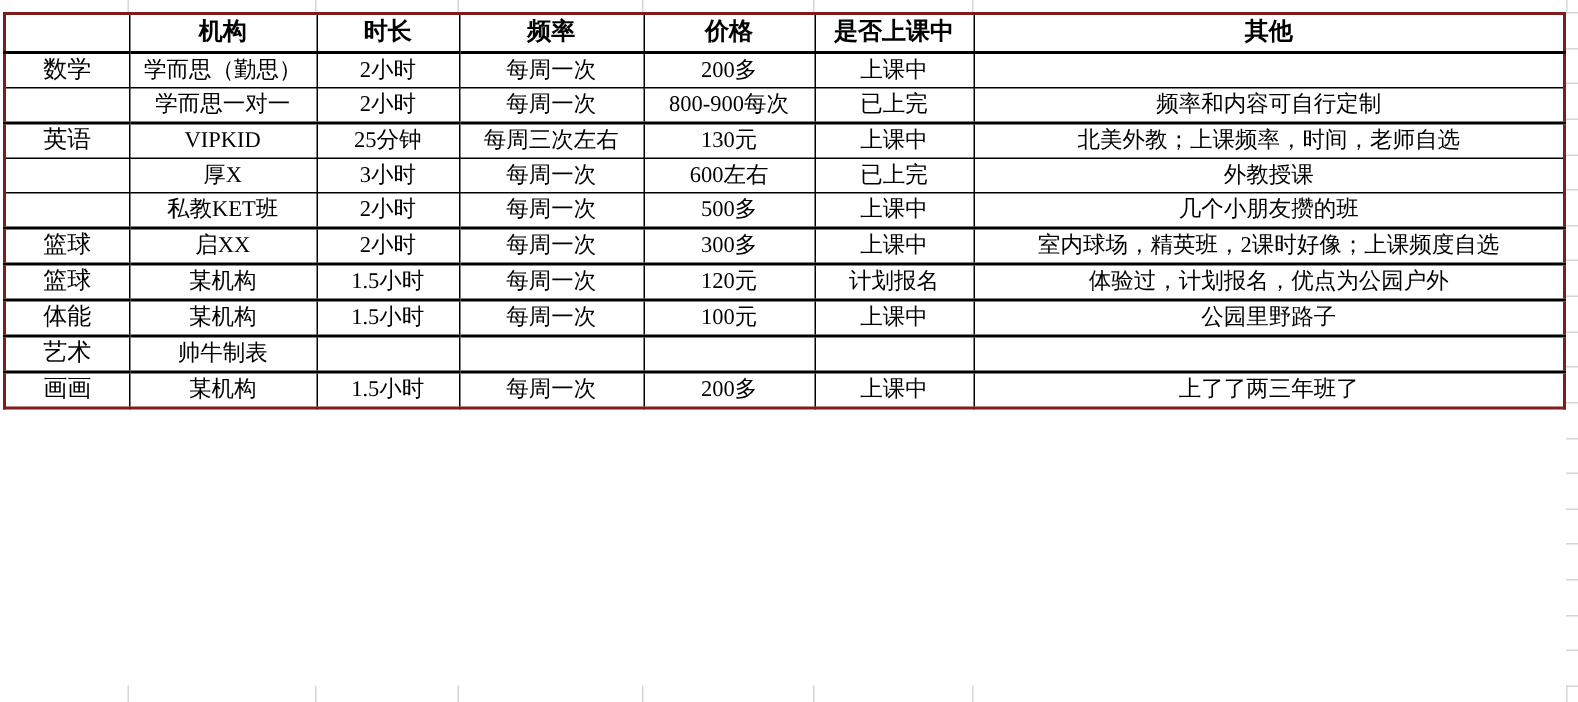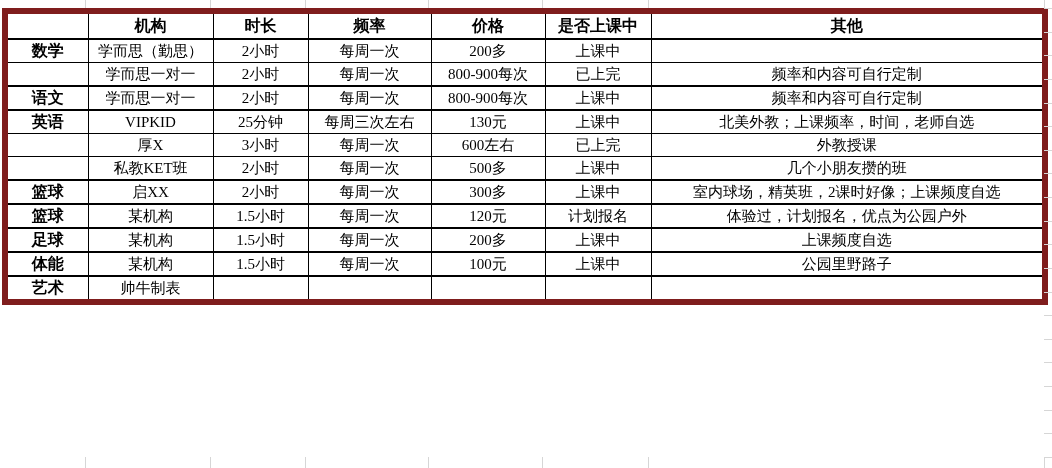--- a/index.html
+++ b/index.html
@@ -2,36 +2,36 @@
 <html><head>
 <meta charset="utf-8">
 <style>
   html,body { margin:0; padding:0; background:#ffffff; }
   body { font-family:"Liberation Serif","DejaVu Serif",serif; color:#000; }
   .sheet { position:relative; width:1052px; height:468px; background:#fff; overflow:hidden; }
   table.grid {
     position:absolute; left:2px; top:8px;
     border-collapse:collapse; table-layout:fixed;
     width:1041px;
-    border:6px solid #7f1d1d;
+    border:2px solid #7f1d1d;
   }
   .grid th, .grid td {
     border:1px solid #000;
     text-align:center; vertical-align:middle;
     padding:0 2px;
     font-size:15px; line-height:1.2;
     overflow:hidden; white-space:nowrap;
   }
   .grid thead th {
     font-weight:bold; font-size:16px;
     height:24px;
     border-bottom:2px solid #000;
   }
   .grid tbody td { height:22px; }
-  .grid td.category { font-weight:bold; font-size:16px; }
+  .grid td.category { font-weight:normal; font-size:16px; }
   .grid tr.group-start td { border-top:2px solid #000; }
   .stub { position:absolute; background:#d6d6d6; }
   .stub.v { width:1px; }
   .stub.h { height:1px; }
 </style>
 </head>
 <body>
 
 <div class="sheet">
 
@@ -69,29 +69,20 @@
         <tr>
           <td class="category"></td>
           <td>学而思一对一</td>
           <td>2小时</td>
           <td>每周一次</td>
           <td>800-900每次</td>
           <td>已上完</td>
           <td>频率和内容可自行定制</td>
         </tr>
         <tr class="group-start">
-          <td class="category">语文</td>
-          <td>学而思一对一</td>
-          <td>2小时</td>
-          <td>每周一次</td>
-          <td>800-900每次</td>
-          <td>上课中</td>
-          <td>频率和内容可自行定制</td>
-        </tr>
-        <tr class="group-start">
           <td class="category">英语</td>
           <td>VIPKID</td>
           <td>25分钟</td>
           <td>每周三次左右</td>
           <td>130元</td>
           <td>上课中</td>
           <td>北美外教；上课频率，时间，老师自选</td>
         </tr>
         <tr>
           <td class="category"></td>
@@ -123,45 +114,45 @@
         <tr class="group-start">
           <td class="category">篮球</td>
           <td>某机构</td>
           <td>1.5小时</td>
           <td>每周一次</td>
           <td>120元</td>
           <td>计划报名</td>
           <td>体验过，计划报名，优点为公园户外</td>
         </tr>
         <tr class="group-start">
-          <td class="category">足球</td>
-          <td>某机构</td>
-          <td>1.5小时</td>
-          <td>每周一次</td>
-          <td>200多</td>
-          <td>上课中</td>
-          <td>上课频度自选</td>
-        </tr>
-        <tr class="group-start">
           <td class="category">体能</td>
           <td>某机构</td>
           <td>1.5小时</td>
           <td>每周一次</td>
           <td>100元</td>
           <td>上课中</td>
           <td>公园里野路子</td>
         </tr>
         <tr class="group-start">
           <td class="category">艺术</td>
           <td>帅牛制表</td>
           <td></td>
           <td></td>
           <td></td>
           <td></td>
           <td></td>
+        </tr>
+        <tr class="group-start">
+          <td class="category">画画</td>
+          <td>某机构</td>
+          <td>1.5小时</td>
+          <td>每周一次</td>
+          <td>200多</td>
+          <td>上课中</td>
+          <td>上了了两三年班了</td>
         </tr>
       </tbody>
   </table>
 
 <div class="stub v" style="left: 85px; top: 0px; width: 1px; height: 8px;"></div>
     <div class="stub v" style="left: 85px; top: 457px; width: 1px; height: 11px;"></div>
     <div class="stub v" style="left: 210px; top: 0px; width: 1px; height: 8px;"></div>
     <div class="stub v" style="left: 210px; top: 457px; width: 1px; height: 11px;"></div>
     <div class="stub v" style="left: 305px; top: 0px; width: 1px; height: 8px;"></div>
     <div class="stub v" style="left: 305px; top: 457px; width: 1px; height: 11px;"></div>

